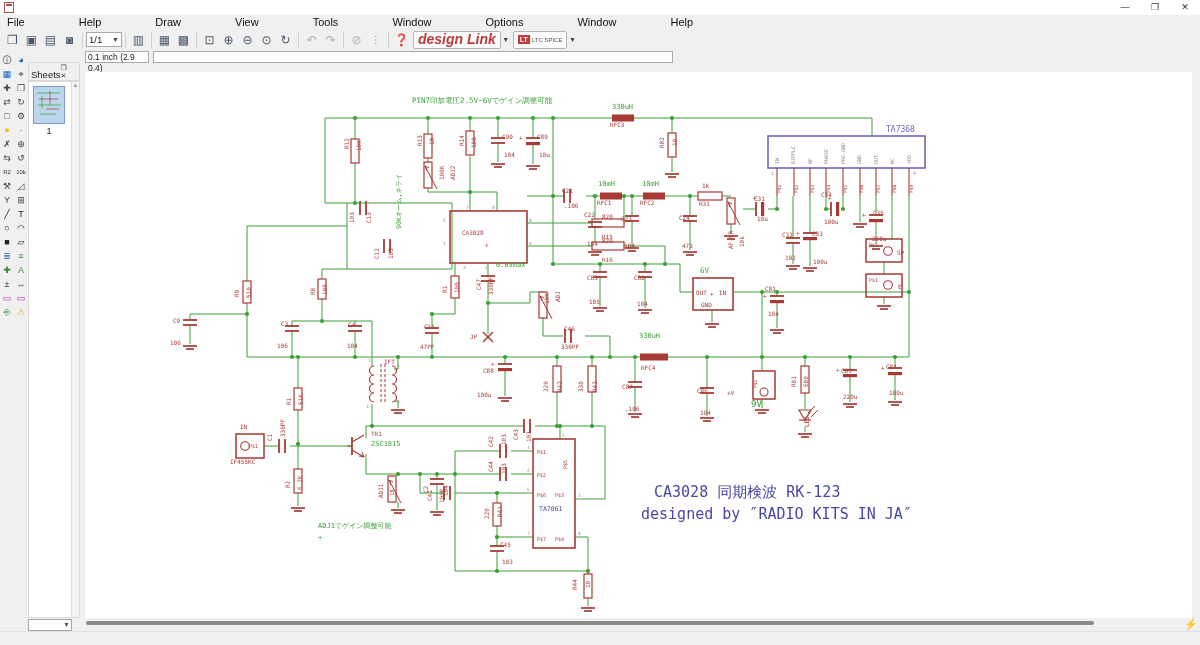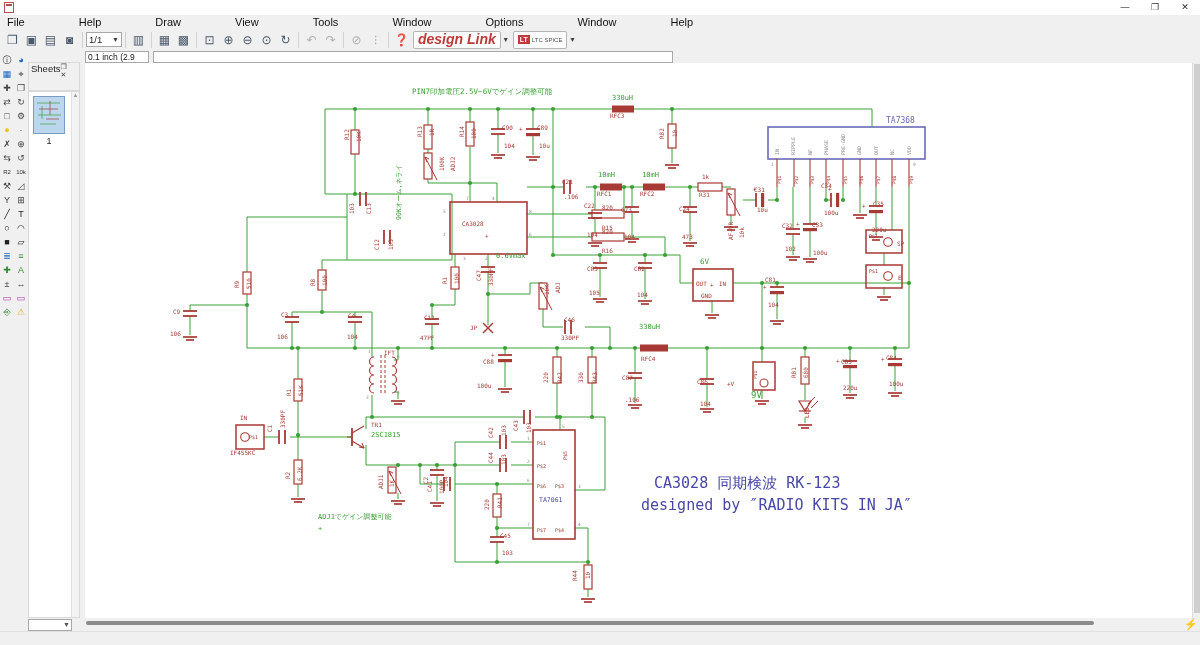--- a/index.html
+++ b/index.html
@@ -21,32 +21,32 @@
   .bigbtn{height:18px;background:#fdfdfd;border:1px solid #b5b5b5;border-radius:2px;display:flex;align-items:center;padding:0 4px;margin-left:2px;font-size:7px;}
   .bigbtn .dlogo{color:#c03a3a;font-style:italic;font-weight:bold;font-size:14px;line-height:7px;text-align:center;}
   .bigbtn .llogo{background:#c03a3a;color:#fff;font-weight:bold;font-size:7px;padding:1px 2px;margin-right:2px;}
   .bigbtn .ltxt{color:#555;font-size:6px;line-height:6px;}
   .drop{width:10px;text-align:center;font-size:7px;color:#444;}
   .main{position:absolute;top:50px;left:0;right:0;bottom:27px;display:flex;}
   .palette{width:28px;background:#f0f0f0;padding-top:3px;display:flex;flex-wrap:wrap;align-content:flex-start;}
   .pbtn{width:14px;height:14px;display:flex;align-items:center;justify-content:center;font-size:9px;color:#444;}
   .sheetscol{width:52px;display:flex;flex-direction:column;}
   .sheets-spacer{height:12px;}
-  .sheets-header{height:29px;display:flex;align-items:flex-start;font-size:9.5px;color:#222;background:#f0f0f0;border:1px solid #d9d9d9;padding:0 2px;}
+  .sheets-header{height:19px;display:flex;align-items:flex-end;font-size:9.5px;color:#222;background:#f0f0f0;border:1px solid #d9d9d9;padding:0 2px;}
   .sheets-header .hicons{margin-left:auto;font-size:7px;color:#444;letter-spacing:1px;}
   .sheets-body{flex:1;background:#fff;border:1px solid #d9d9d9;position:relative;}
   .thumb{position:absolute;left:4px;top:4px;width:32px;height:38px;background:#bcd6ee;border:1px solid #7a9cc0;}
   .thumb-label{position:absolute;left:4px;top:44px;width:32px;text-align:center;font-size:9px;color:#222;}
   .sheets-scroll{position:absolute;right:0;top:0;bottom:0;width:8px;background:#f3f3f3;border-left:1px solid #e0e0e0;font-size:6px;color:#999;text-align:center;}
   .splitter{width:5px;background:#f0f0f0;}
   .centercol{flex:1;display:flex;flex-direction:column;min-width:0;}
   .coordrow{height:13px;display:flex;align-items:center;background:#f0f0f0;}
   .coordbox{width:64px;height:12px;background:#fff;border:1px solid #a8a8a8;font-size:8.5px;color:#222;padding:0 2px;line-height:11px;}
   .cmdline{flex:0 0 520px;height:12px;background:#fff;border:1px solid #a8a8a8;margin-left:4px;font-size:9px;font-family:"Liberation Sans",sans-serif;padding:0 2px;}
-  .canvasrow{flex:1;display:flex;min-height:0;}
+  .canvasrow{flex:1;display:flex;min-height:0;align-items:flex-end;}
   .canvas{flex:1;background:#fff;position:relative;overflow:hidden;}
   .vscroll{width:8px;background:#f0f0f0;border-left:1px solid #dcdcdc;}
   .vscroll .vthumb{margin:1px auto;width:6px;height:99%;background:#cfcfcf;}
   .hscrollrow{position:absolute;left:0;right:0;bottom:14px;height:13px;background:#f0f0f0;display:flex;align-items:center;}
   .hcombo{width:44px;height:12px;margin-left:28px;background:#fff;border:1px solid #a8a8a8;display:flex;align-items:center;justify-content:flex-end;font-size:7px;color:#555;padding-right:1px;}
   .htrack{flex:1;height:12px;margin-left:14px;position:relative;}
   .hthumb{position:absolute;left:0;top:2px;height:4px;width:92%;background:#8a8a8a;border-radius:2px;}
   .bolt{width:18px;text-align:center;font-size:11px;color:#4aa520;}
   .statusbar{position:absolute;left:0;right:0;bottom:0;height:14px;background:#f0f0f0;border-top:1px solid #e0e0e0;}
   #schsvg text{font-family:"DejaVu Sans Mono","DejaVu Sans",monospace;}

